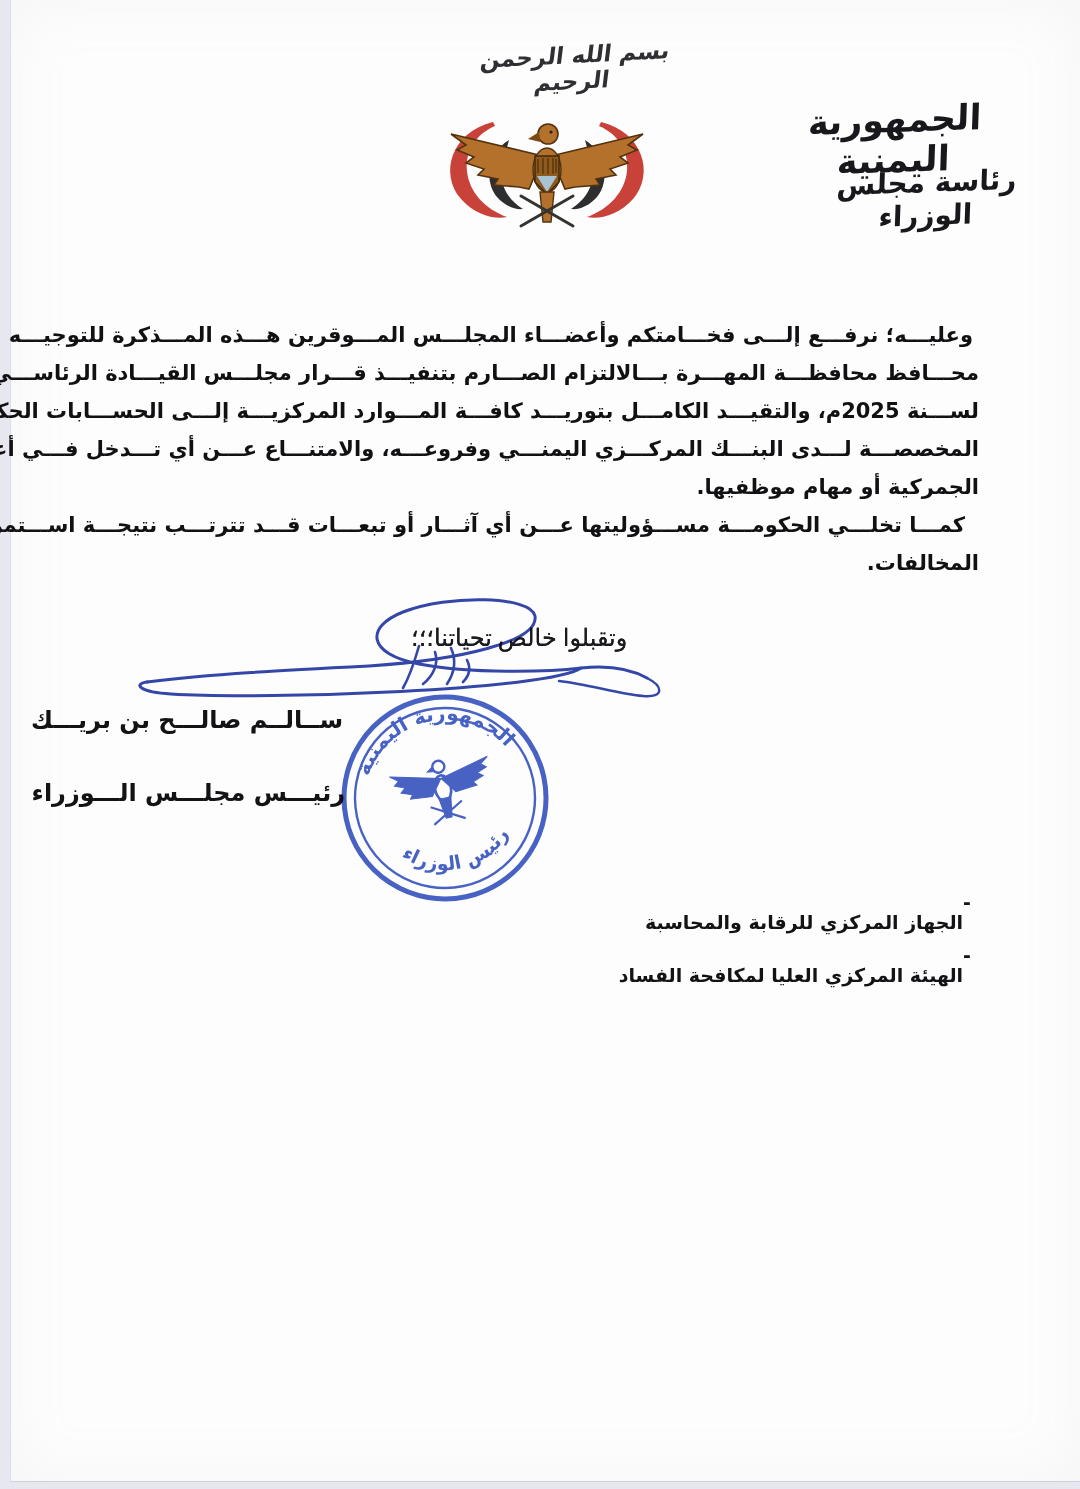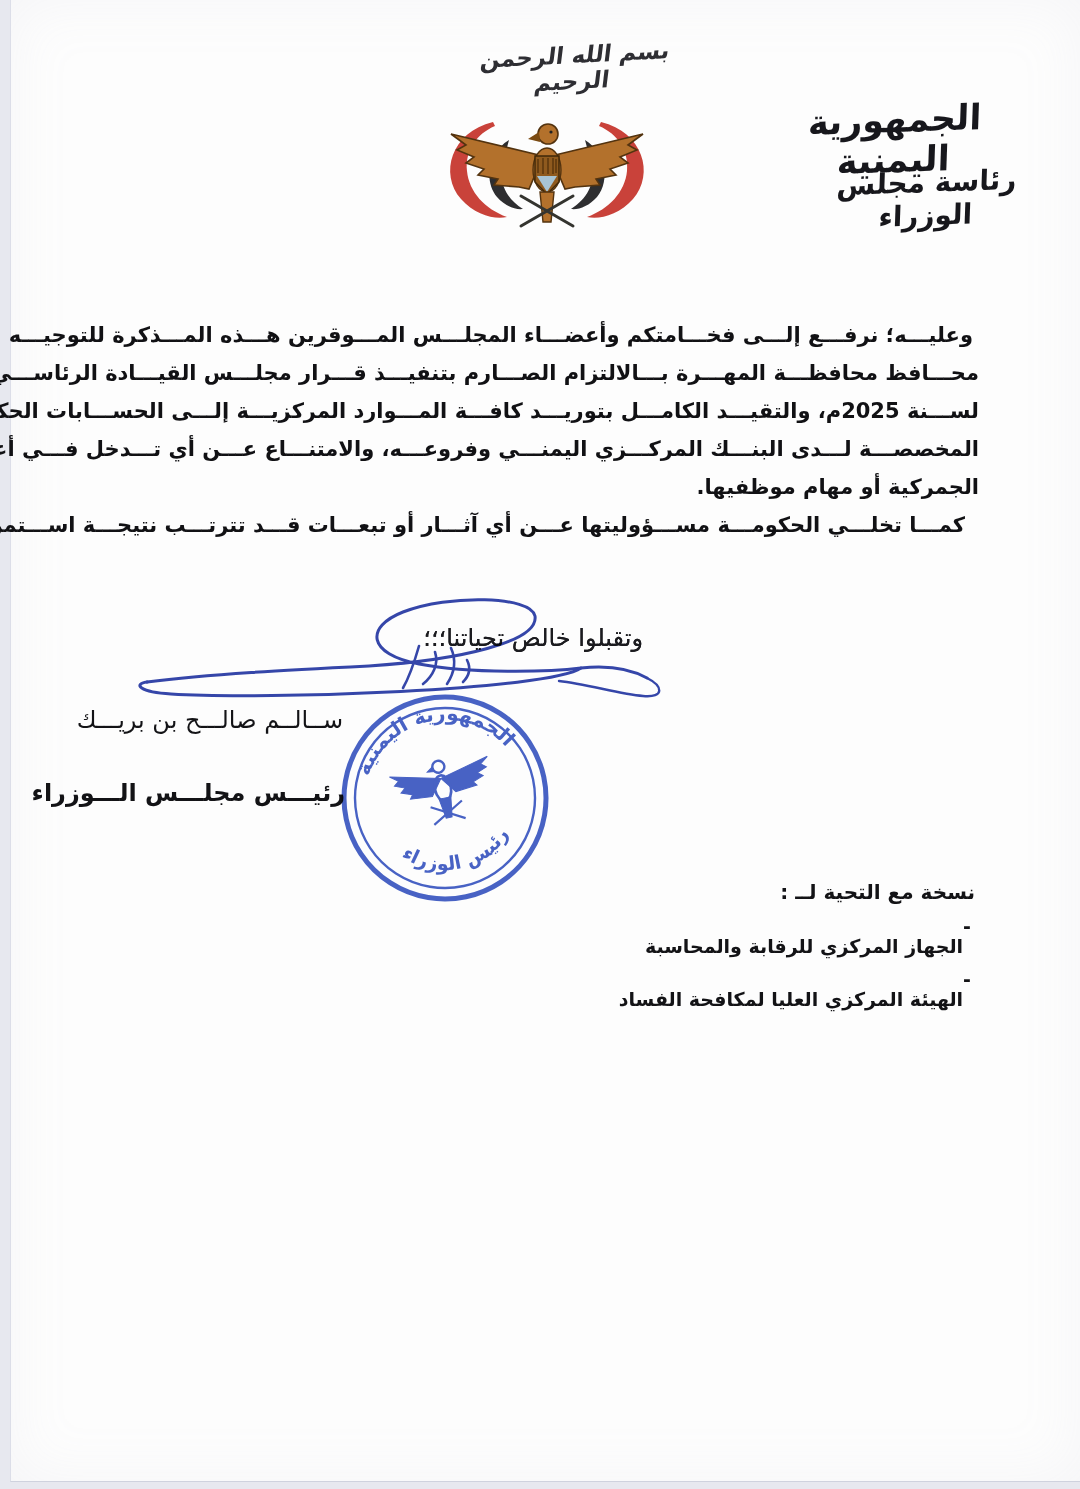--- a/index.html
+++ b/index.html
@@ -51,29 +51,30 @@
     text-align:justify;text-align-last:justify;
     white-space:nowrap;overflow:visible;
   }
   .bline.first{padding-right:6px;}
   .bline.first2{padding-right:14px;}
   .bline.short{text-align:left;text-align-last:right;}
   .p2{margin-top:0px;}
 
   .closing{
     left:400px;top:624px;width:232px;
-    font-size:24px;color:#1b1b1f;text-align:right;
+    font-size:24px;color:#1b1b1f;text-align:left;
     text-shadow:0 0 .5px #1b1b1f;
+    font-family:Liberation Serif, serif;
   }
 
   
   .sig-svg{left:108px;top:594px;width:548px;height:124px;mix-blend-mode:multiply;}
   .signer-name{
     left:106px;top:706px;width:226px;
-    font-size:24px;font-weight:400;color:#131316;
+    font-size:24px;font-weight:700;color:#131316;
     direction:rtl;text-align:justify;text-align-last:justify;white-space:nowrap;
   }
   .signer-title{
     left:108px;top:779px;width:226px;
     font-size:24px;font-weight:700;color:#131316;
     direction:rtl;text-align:justify;text-align-last:justify;white-space:nowrap;
   }
   .stamp-svg{left:322px;top:686px;width:224px;height:224px;mix-blend-mode:multiply;opacity:.93;}
 
   
@@ -129,20 +130,21 @@
     <div class="abs body-block">
       <div>
         <div class="bline first">وعليـــه؛ نرفـــع إلـــى فخـــامتكم وأعضـــاء المجلـــس المـــوقرين هـــذه المـــذكرة للتوجيـــه إلـــى</div>
         <div class="bline">محـــافظ محافظـــة المهـــرة بـــالالتزام الصـــارم بتنفيـــذ قـــرار مجلـــس القيـــادة الرئاســـي رقـــم (11)</div>
         <div class="bline">لســـنة 2025م، والتقيـــد الكامـــل بتوريـــد كافـــة المـــوارد المركزيـــة إلـــى الحســـابات الحكوميـــة</div>
         <div class="bline">المخصصـــة لـــدى البنـــك المركـــزي اليمنـــي وفروعـــه، والامتنـــاع عـــن أي تـــدخل فـــي أعمـــال المنافـــذ</div>
         <div class="bline short">الجمركية أو مهام موظفيها.</div>
       </div>
       <div class="p2">
         <div class="bline first2">كمـــا تخلـــي الحكومـــة مســـؤوليتها عـــن أي آثـــار أو تبعـــات قـــد تترتـــب نتيجـــة اســـتمرار هـــذه</div>
+        <div class="bline short">المخالفات.</div>
       </div>
     </div>
 
     <div class="abs ar closing">وتقبلوا خالص تحياتنا؛؛؛</div>
 
     <svg class="abs sig-svg" viewBox="0 0 548 124" aria-hidden="true">
       <g fill="none" stroke="#2b3da6" stroke-width="3" stroke-linecap="round" opacity="0.95">
         <path d="M 28,88 C 90,80 170,76 250,72 C 340,66 420,48 416,22 C 412,2 330,0 284,18 C 246,33 248,60 300,70 C 352,80 430,78 462,74 C 490,71 510,74 528,84"></path>
         <path d="M 462,74 C 430,96 150,106 52,100 C 20,98 14,90 28,88"></path>
         <path d="M 528,84 C 544,92 546,104 524,102 C 500,100 468,90 440,87" stroke-width="2.4"></path>
@@ -175,21 +177,20 @@
           <circle cx="112" cy="80" r="6" fill="none" stroke-width="2.4"></circle>
           <path d="M 106,79 L 100,83 L 107,84 Z" stroke-width="1"></path>
           <ellipse cx="112" cy="102" rx="8" ry="13" fill="none" stroke-width="2.6"></ellipse>
           <path d="M 106,112 L 118,112 L 115,132 L 109,132 Z" stroke-width="1"></path>
           <path d="M 96,136 L 128,118 M 96,118 L 128,136" fill="none" stroke-width="2.2"></path>
         </g>
       </g>
     </svg>
 
     <div class="abs cc">
-      <div class="cc-header ar">نسخة مع التحية لــ :</div>
       <div class="cc-row">
         <span class="cc-dash">-</span>
         <span class="cc-gap"></span>
         <span class="cc-label">الجهاز المركزي للرقابة والمحاسبة</span>
       </div>
       <div class="cc-row">
         <span class="cc-dash">-</span>
         <span class="cc-gap"></span>
         <span class="cc-label">الهيئة المركزي العليا لمكافحة الفساد</span>
       </div>

